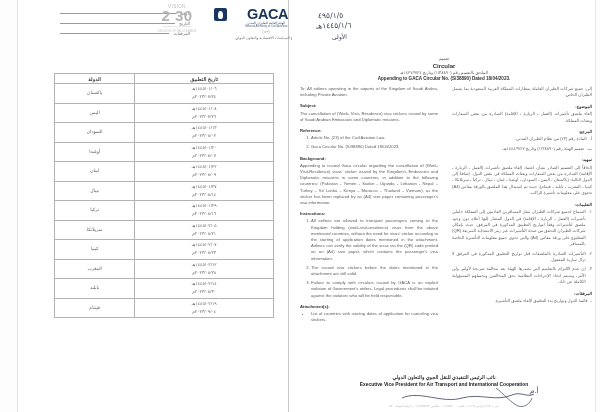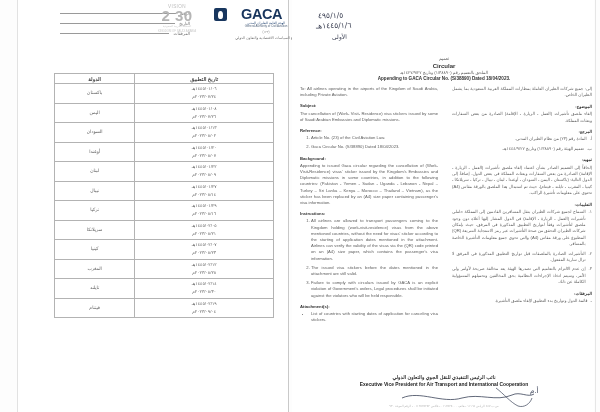--- a/index.html
+++ b/index.html
@@ -84,21 +84,21 @@
     margin-top: 1px;
   }
   #vision-left  { top: 4px; left: 128px; }
 
   .gaca {
     position: absolute;
     width: 110px;
     text-align: left;
   }
   #gaca-left  { top: 8px; left: 196px; }
-  .gaca-main { display: flex; align-items: center; gap: 14px; }
+  .gaca-main { display: flex; align-items: center; gap: 20px; }
   .gaca-mark {
     width: 13px; height: 13px;
     background: #18365e;
     border-radius: 2px;
     position: relative;
     flex: none;
   }
   .gaca-mark::after {
     content: "";
     position: absolute;

